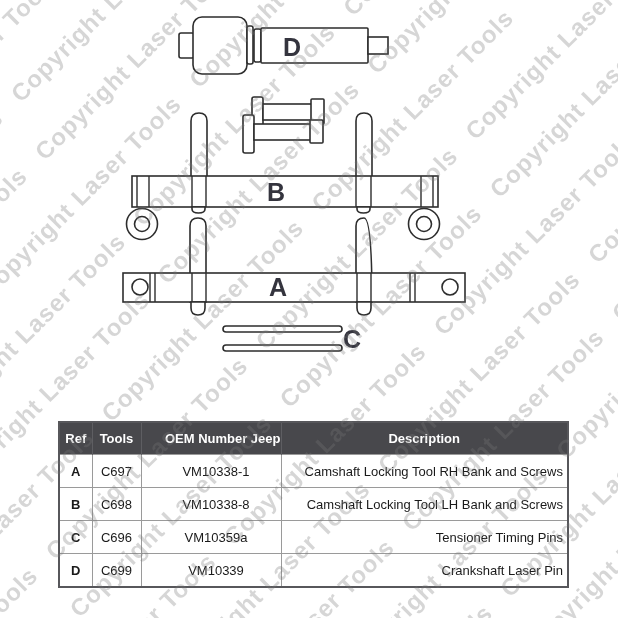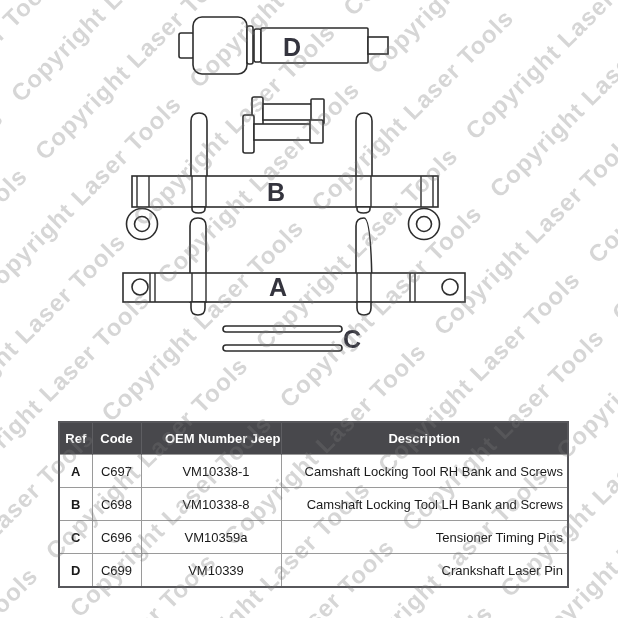--- a/index.html
+++ b/index.html
@@ -128,21 +128,21 @@
   <table class="parts-table">
     <colgroup>
       <col class="col-ref">
         <col class="col-code">
         <col class="col-oem">
         <col class="col-desc">
     </colgroup>
     <thead>
       <tr>
         <th class="head-ref">Ref</th>
-        <th class="head-code">Code</th>
+        <th class="head-code">Tools</th>
         <th class="head-oem">OEM Number Jeep</th>
         <th class="head-desc">Description</th>
       </tr>
     </thead>
     <tbody>
       <tr>
         <td class="cell-ref">A</td>
         <td class="cell-code">C697</td>
         <td class="cell-oem">VM10338-1</td>
         <td class="cell-desc">Camshaft Locking Tool RH Bank and Screws</td>

